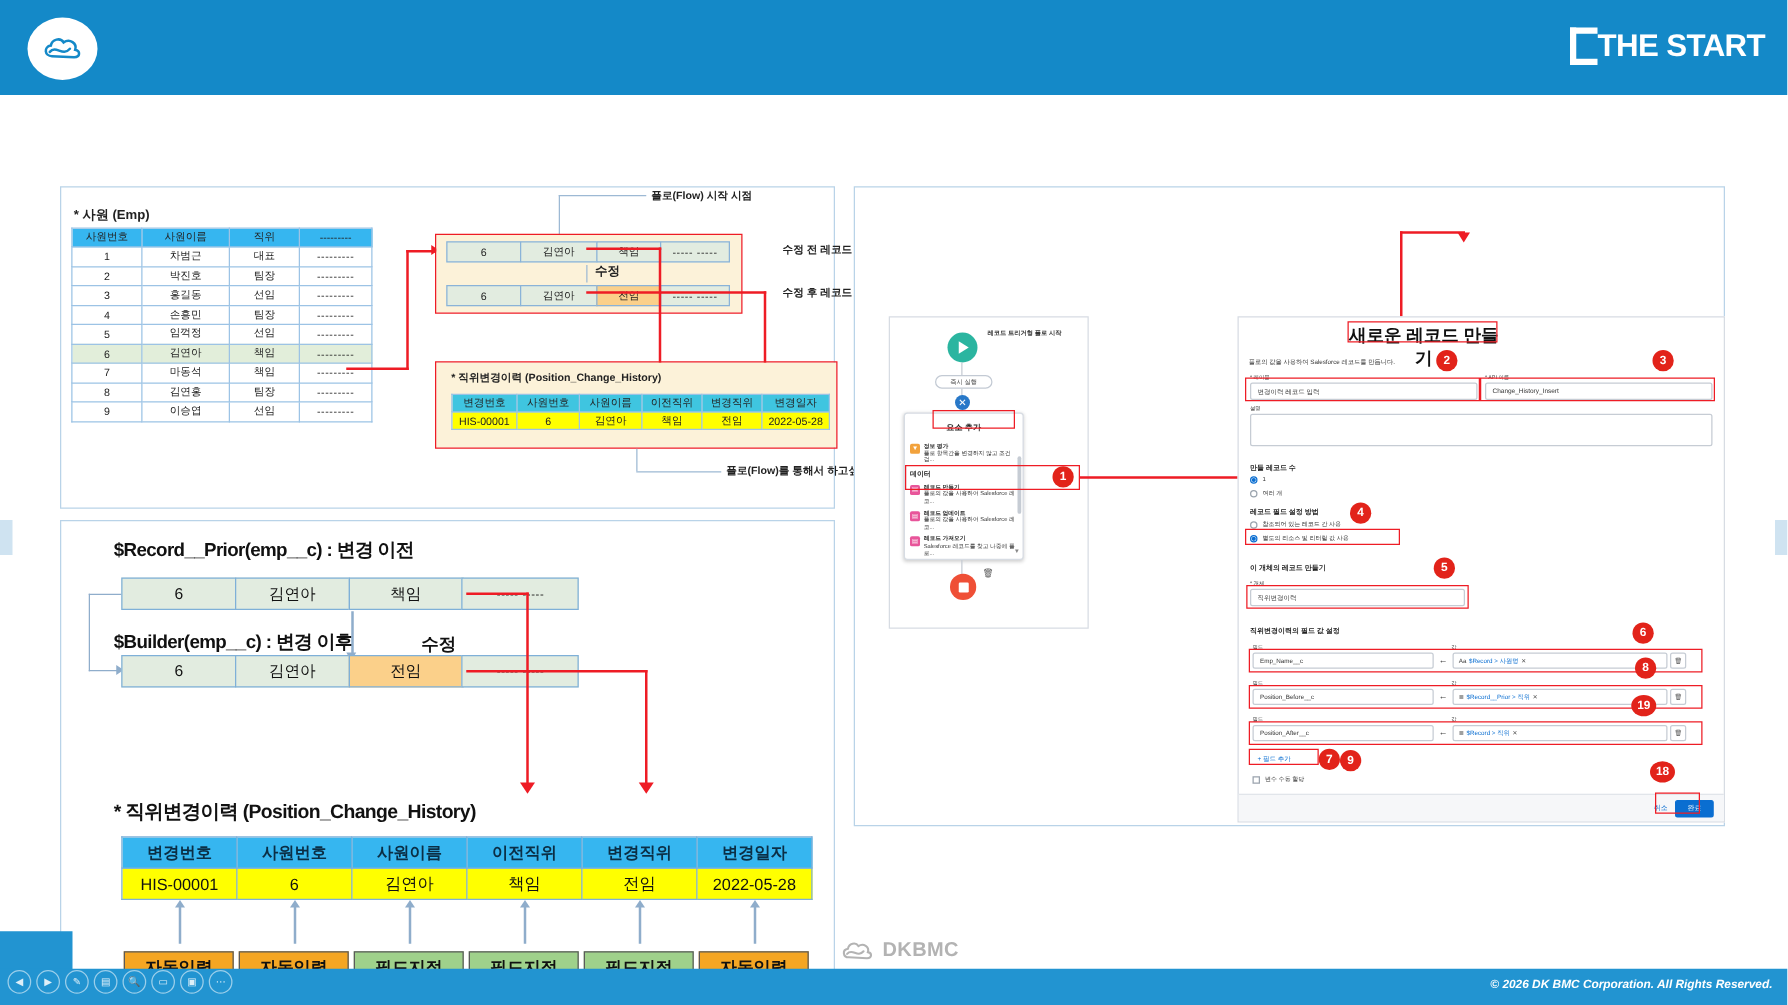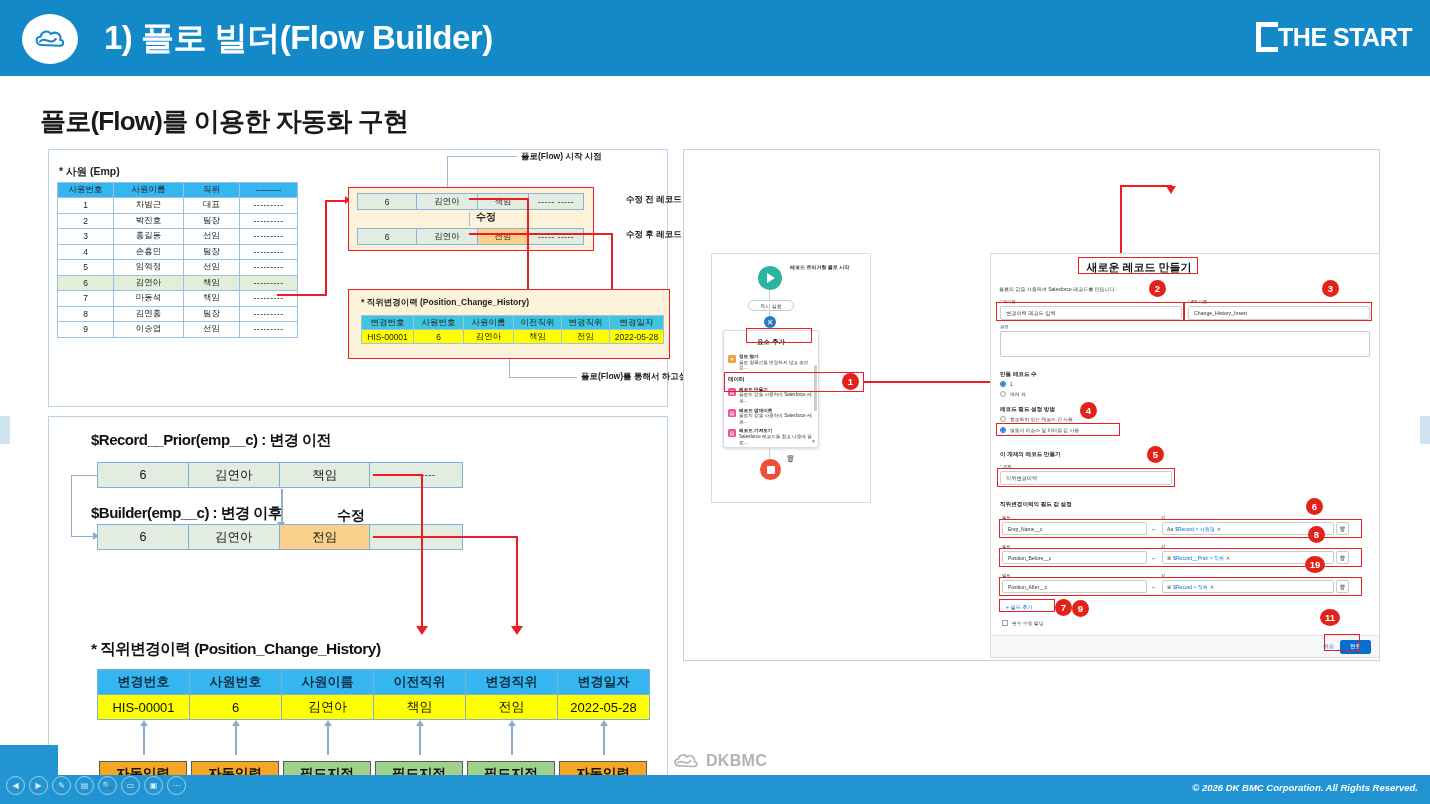--- a/index.html
+++ b/index.html
@@ -180,21 +180,21 @@
   .conn { position:absolute; background:#c6ccd4; width:1px; }
   .trash { position:absolute; left:74px; top:201px; font-size:7px; color:#555; }
 
   
   .modal {
     position:absolute; left:306px; top:103px; width:390px; height:405px;
     background:#fff; border:1px solid #d7dce3;
   }
   .modal-title {
     position:absolute; left:88px; top:6px; width:120px; text-align:center;
-    font-size:11px; font-weight:bold; color:#111;
+    font-size:14px; font-weight:bold; color:#111;
   }
   .m-desc { position:absolute; left:8px; top:32px; font-size:5px; color:#333; }
   .m-lbl  { position:absolute; font-size:4.3px; color:#444; }
   .m-inp {
     position:absolute; height:14px; border:0.8px solid #c6ccd4; border-radius:2px;
     background:#fff; font-size:5.2px; color:#333; display:flex; align-items:center; padding-left:5px;
   }
   .m-ta {
     position:absolute; border:0.8px solid #c6ccd4; border-radius:2px; background:#fff;
   }
@@ -271,30 +271,28 @@
 
 <div class="slide">
 
   <div class="header">
     <div class="logo-circle">
       <svg viewBox="0 0 40 26">
         <path d="M10 20 C3 20 2 11 9 10 C10 4 18 2 21 7 C27 3 34 8 32 14 C37 15 37 21 31 21 Z" fill="none" stroke="#1489C8" stroke-width="2.4"></path>
         <path d="M8 16 C14 9 20 21 27 13" fill="none" stroke="#1489C8" stroke-width="2.4" stroke-linecap="round"></path>
       </svg>
     </div>
-    <div class="header-title">1) 플로 빌더(Flow Builder)</div>
     <div class="the-start">
       <div class="ts-bracket"></div>
       <div class="ts-text">THE START</div>
     </div>
   </div>
 
   <div class="body-area">
 
-    <div class="slide-title">플로(Flow)를 이용한 자동화 구현</div>
 
     <div class="panel panel-tl">
 
       <div class="emp-caption">* 사원 (Emp)</div>
 
       <table class="grid emp-table">
         <thead>
           <tr>
             <th class="c-w1">사원번호</th>
             <th class="c-w2">사원이름</th>
@@ -680,21 +678,21 @@
       <div class="num" style="left:158px; top:223px;">1</div>
       <div class="num" style="left:465px; top:130px;">2</div>
       <div class="num" style="left:638px; top:130px;">3</div>
       <div class="num" style="left:396px; top:252px;">4</div>
       <div class="num" style="left:463px; top:296px;">5</div>
       <div class="num" style="left:622px; top:348px;">6</div>
       <div class="num" style="left:371px; top:449px;">7</div>
       <div class="num" style="left:624px; top:376px;">8</div>
       <div class="num" style="left:388px; top:450px;">9</div>
       <div class="num" style="left:621px; top:406px; width:20px;">19</div>
-      <div class="num" style="left:636px; top:459px; width:20px;">11</div>
+      <div class="num" style="left:636px; top:459px; width:20px;">18</div>
     </div>
 
     <div class="side-tab" style="left:0px; top:340px;"></div>
     <div class="side-tab" style="left:1420px; top:340px;"></div>
 
   </div>
 
   <div class="footer-logo">
     <svg viewBox="0 0 40 26">
       <path d="M10 20 C3 20 2 11 9 10 C10 4 18 2 21 7 C27 3 34 8 32 14 C37 15 37 21 31 21 Z" fill="none" stroke="#b3b3b3" stroke-width="2.4"></path>

